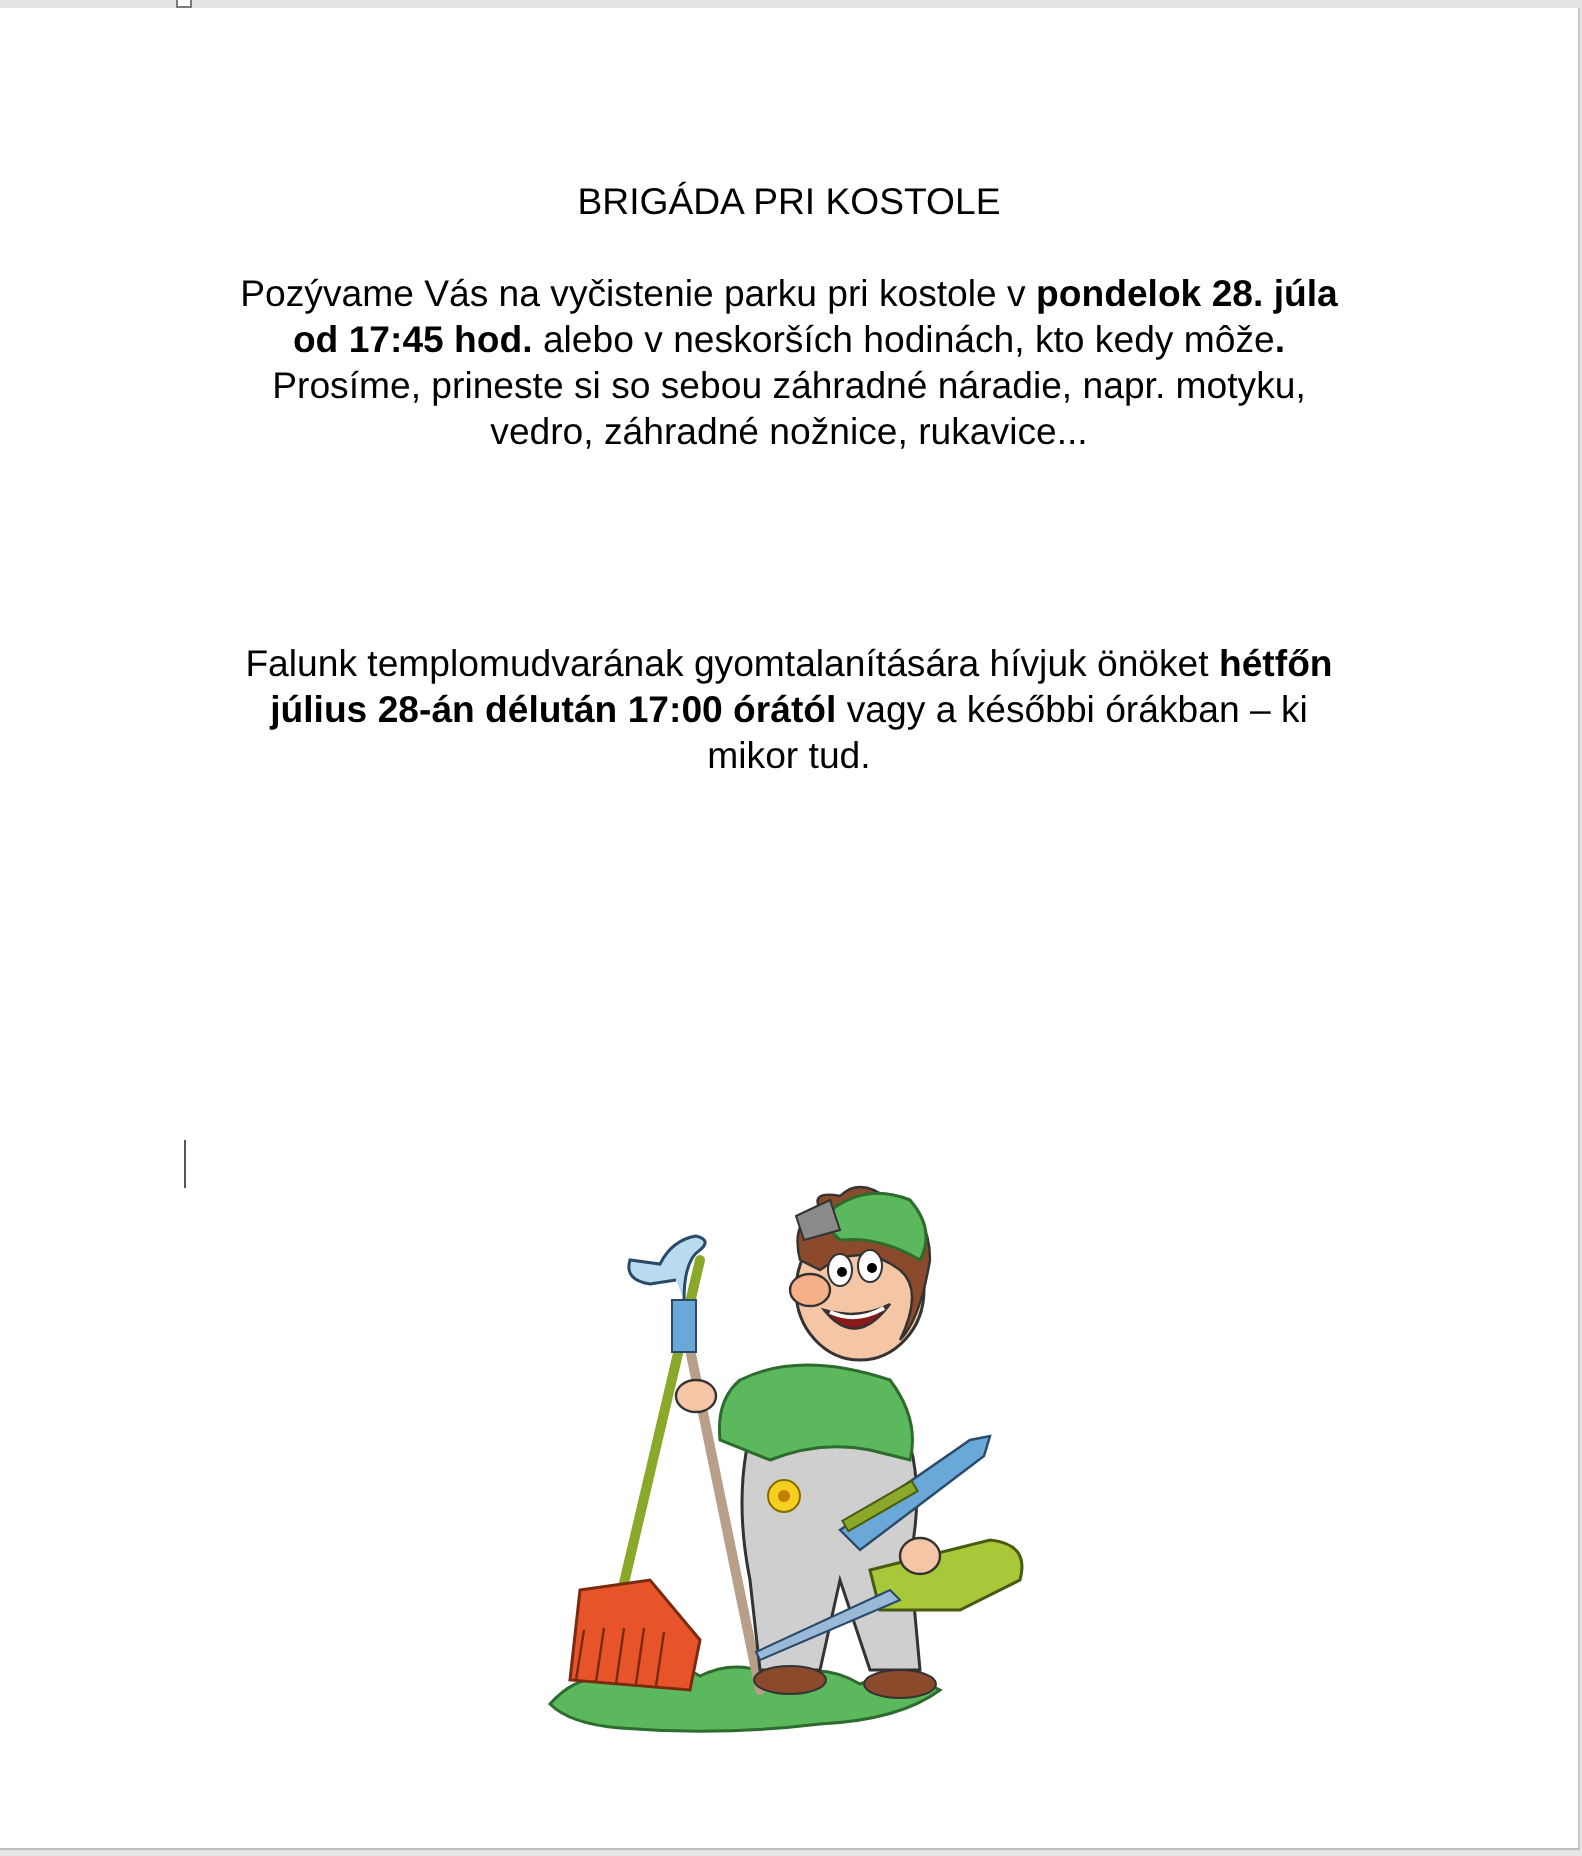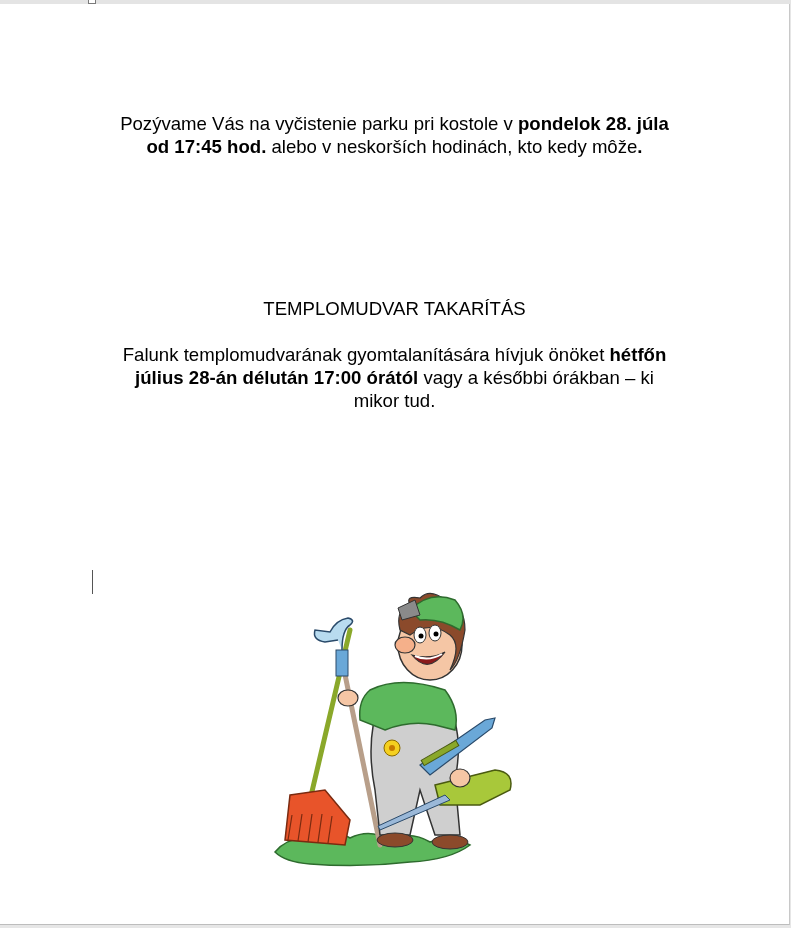--- a/index.html
+++ b/index.html
@@ -69,30 +69,31 @@
 </head>
 <body>
 
 <div class="top-strip"></div>
 <div class="corner-marker"></div>
 
 <div class="page">
 </div>
 
 <div class="text-block" style="top:89px;">
+  <p class="heading">BRIGÁDA PRI KOSTOLE</p>
   <p class="para" style="height:23px;"></p>
   <p class="para">
     <span>Pozývame Vás na vyčistenie parku pri kostole v </span><b>pondelok 28. júla</b><br>
     <b>od 17:45 hod.</b><span> alebo v neskorších hodinách, kto kedy môže</span><b>.</b><br>
-    <br>
+    <span>Prosíme, prineste si so sebou záhradné náradie, napr. motyku,</span><br>
+    <span>vedro, záhradné nožnice, rukavice...</span>
   </p>
 </div>
 
 <div class="text-block" style="top:297px;">
-  <p class="heading">TEMPLOMUDVAR TAKARÍTÁS</p>
   <p class="para" style="height:23px;"></p>
   <p class="para">
     <span>Falunk templomudvarának gyomtalanítására hívjuk önöket </span><b>hétfőn</b><br>
     <b>július 28-án délután 17:00 órától</b><span> vagy a későbbi órákban – ki</span><br>
     <span>mikor tud.</span><br>
     <br>
   </p>
 </div>
 
 <div class="cursor"></div>

